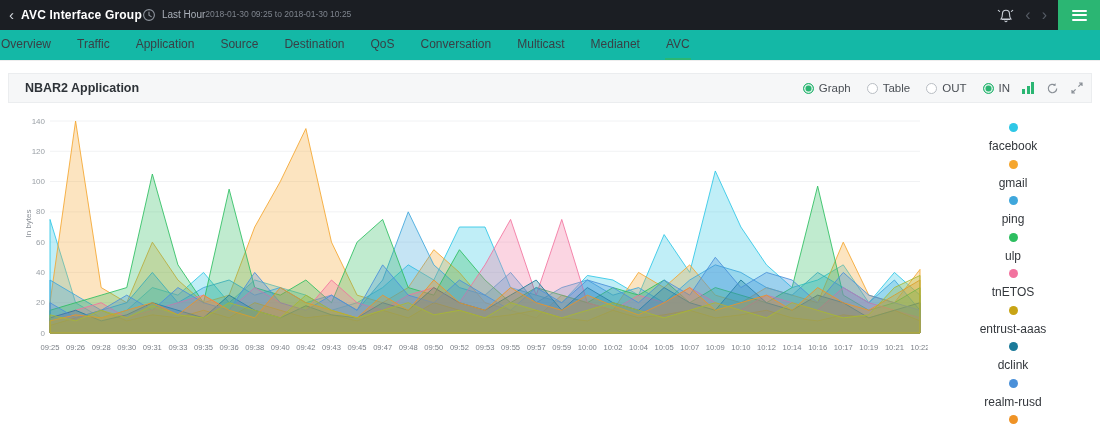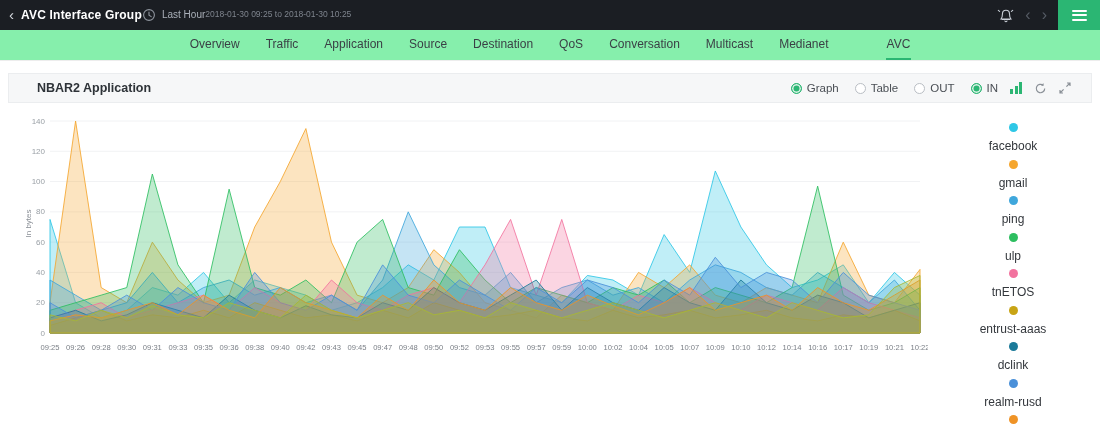--- a/index.html
+++ b/index.html
@@ -18,30 +18,30 @@
   .time-label { font-size:10px; color:#aab0b9; }
   .time-range { font-size:8.5px; color:#7e848d; }
   .topbar-right { margin-left:auto; display:flex; align-items:center; gap:11px; }
   .alarm-icon { display:flex; align-items:center; cursor:pointer; }
   .chev { color:#555b64; font-size:16px; line-height:30px; cursor:pointer; user-select:none; }
   .menu-btn { width:42px; height:30px; background:#2bb673; display:flex; flex-direction:column;
               align-items:center; justify-content:center; gap:2.5px; cursor:pointer; }
   .menu-btn .bar { width:15px; height:2px; background:#fff; border-radius:1px; }
 
   
-  .navbar { height:31px; background:#86efac; border-bottom:1px solid #ededed;
-            display:flex; align-items:flex-end; justify-content:center; gap:24px; }
+  .navbar { height:31px; background:#14b8a6; border-bottom:1px solid #ededed;
+            display:flex; align-items:flex-end; gap:24px; }
   .nav-tab { font-size:12px; color:#3a3f45; padding:7px 1px 7px; cursor:pointer;
              border-bottom:2px solid transparent; }
-  .nav-tab.active { border-bottom-color:#2bb673;margin-left:32px; }
+  .nav-tab.active { border-bottom-color:#2bb673; }
 
   
   .panel { margin:12px 8px 0; }
   .panel-header { height:30px; background:#f6f7f8; border:1px solid #ebedef;
-                  display:flex; align-items:center; padding:0 20px;gap:29px; }
+                  display:flex; align-items:center; padding:0 8px;gap:29px; }
   .panel-title { font-size:12.5px; font-weight:bold; color:#2e3338; padding-left:8px; }
   .controls { margin-left:auto; display:flex; align-items:center; }
   .ctrl { display:flex; align-items:center; gap:5px; margin-left:16px; cursor:pointer; }
   .radio { width:11px; height:11px; border-radius:50%; border:1px solid #b9bec4; background:#fff; }
   .radio.on { border-color:#2bb673; background:#2bb673; box-shadow:inset 0 0 0 1.5px #d9f1e5; }
   .ctrl-label { font-size:11.5px; color:#4a4f55; }
   .icon-btn { margin-left:12px; display:flex; align-items:center; cursor:pointer; }
   .bars-icon { display:flex; align-items:flex-end; gap:1.5px; height:12px; }
   .bars-icon i { display:block; width:3px; background:#2bb673; }
 

